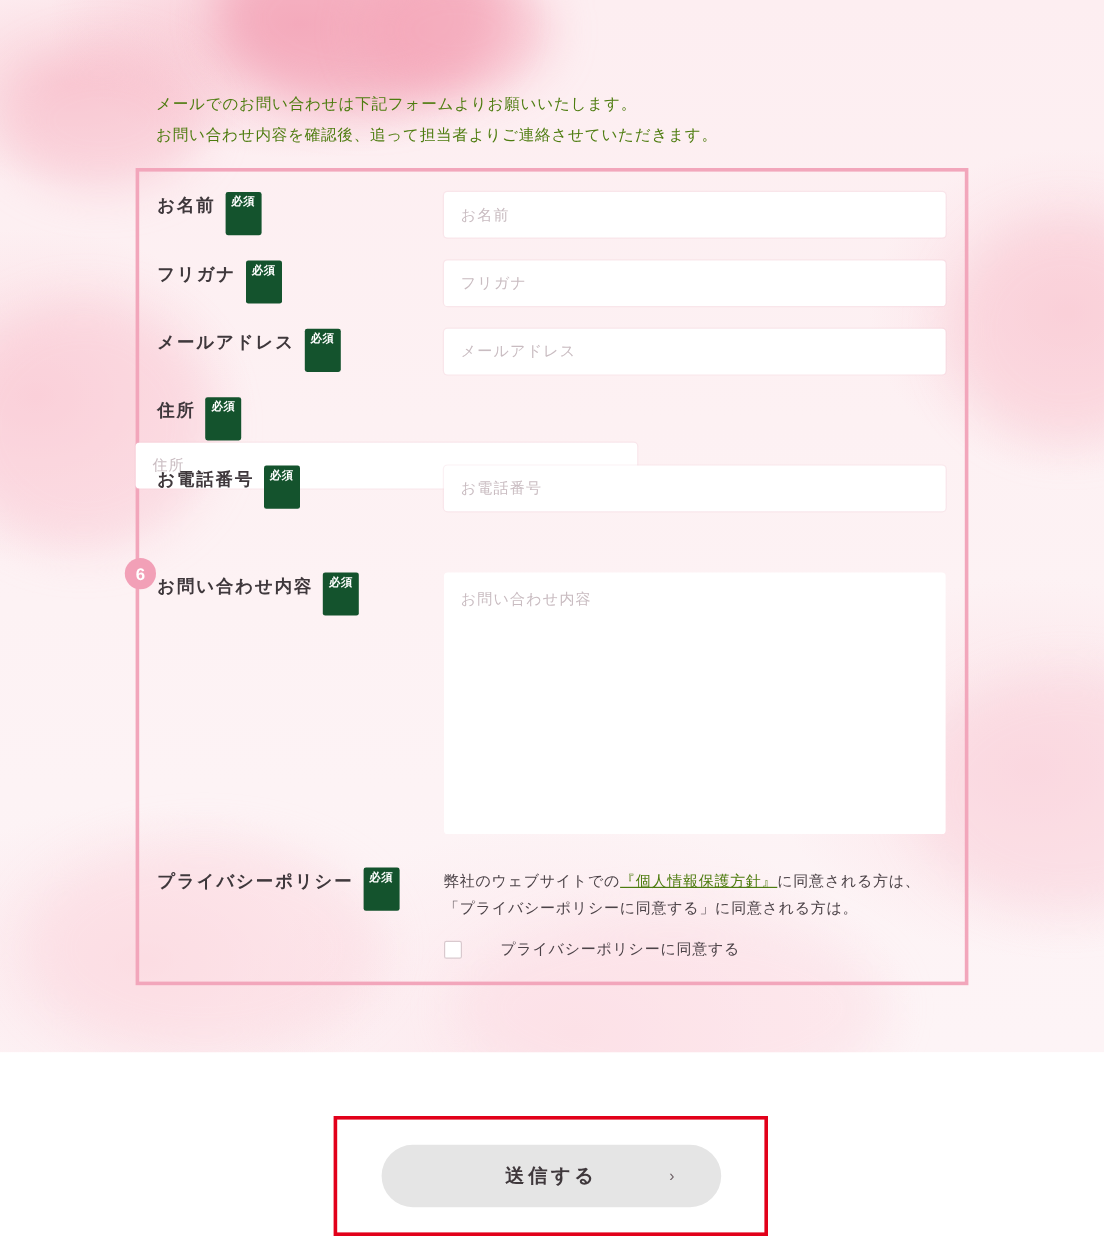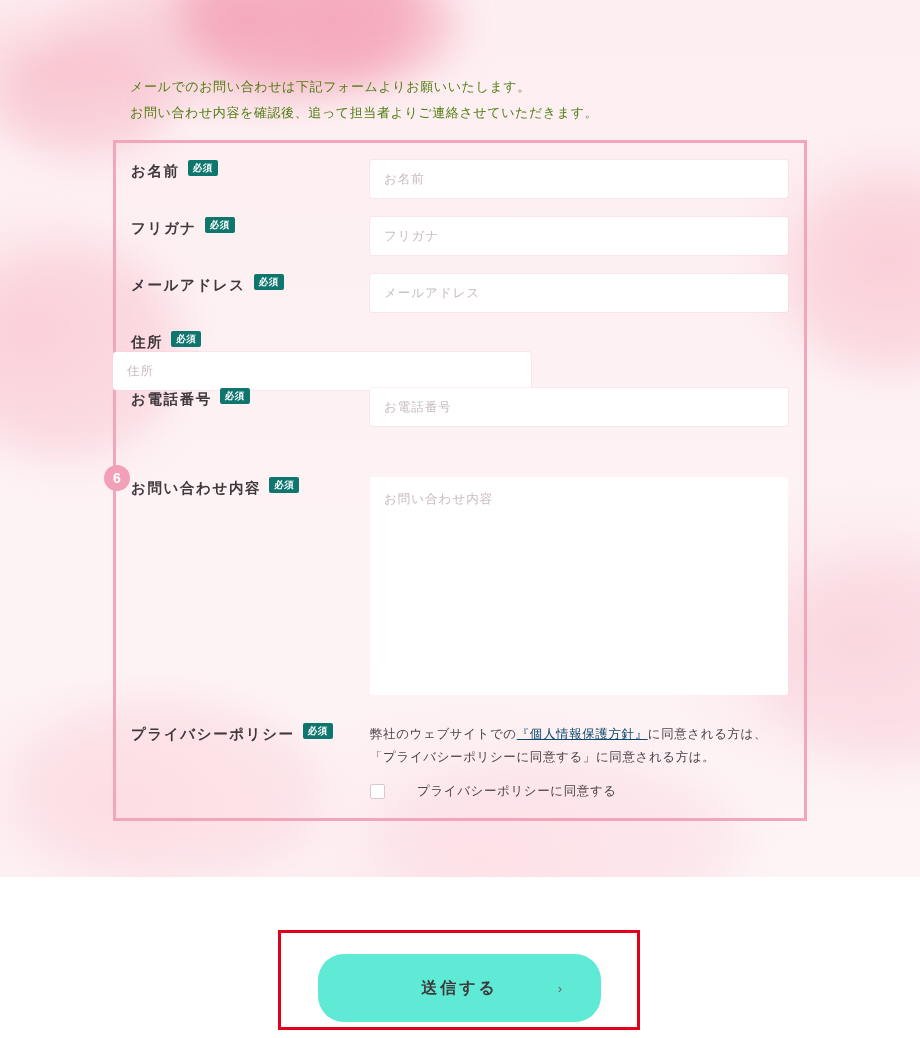--- a/index.html
+++ b/index.html
@@ -131,26 +131,26 @@
   .label-text {
     font-size: 14.5px;
     font-weight: bold;
     color: #3f383c;
     letter-spacing: 1.6px;
     white-space: nowrap;
   }
   .req-badge {
     display: inline-block;
     margin-left: 8px;
-    background: #0f766e;
+    background: #14532d;
     color: #ffffff;
     font-size: 9.5px;
     font-weight: bold;
     letter-spacing: 0.5px;
-    padding: 2px 5px 1px 5px;
+    padding: 2px 5px 21px 5px;
     border-radius: 2px;
     position: relative;
     top: -2px;
     white-space: nowrap;
   }
   .field {
     flex: 1;
   }
   .text-input {
     width: 418px;
@@ -197,21 +197,21 @@
   #row-privacy   { top: 583px; }
 
   .privacy-text {
     font-size: 12.5px;
     color: #4c4348;
     line-height: 23px;
     letter-spacing: 0.6px;
     width: 420px;
   }
   .privacy-link {
-    color: #0c4a6e;
+    color: #4d7c0f;
     text-decoration: underline;
   }
   .consent-row {
     margin-top: 14px;
     display: flex;
     align-items: center;
     gap: 20px;
   }
   .checkbox {
     width: 13px;
@@ -237,22 +237,22 @@
     height: 100px;
     box-sizing: border-box;
     border: 3px solid #e2001a;
     background: transparent;
   }
   .submit-button {
     position: absolute;
     left: 318px;
     top: 954px;
     width: 283px;
-    height: 68px;
-    background: #5eead4;
+    height: 52px;
+    background: #e5e5e5;
     border: none;
     border-radius: 26px;
     color: #3f383c;
     font-size: 16px;
     font-weight: bold;
     letter-spacing: 3px;
     font-family: "Liberation Sans", sans-serif;
     cursor: pointer;
     display: flex;
     align-items: center;

